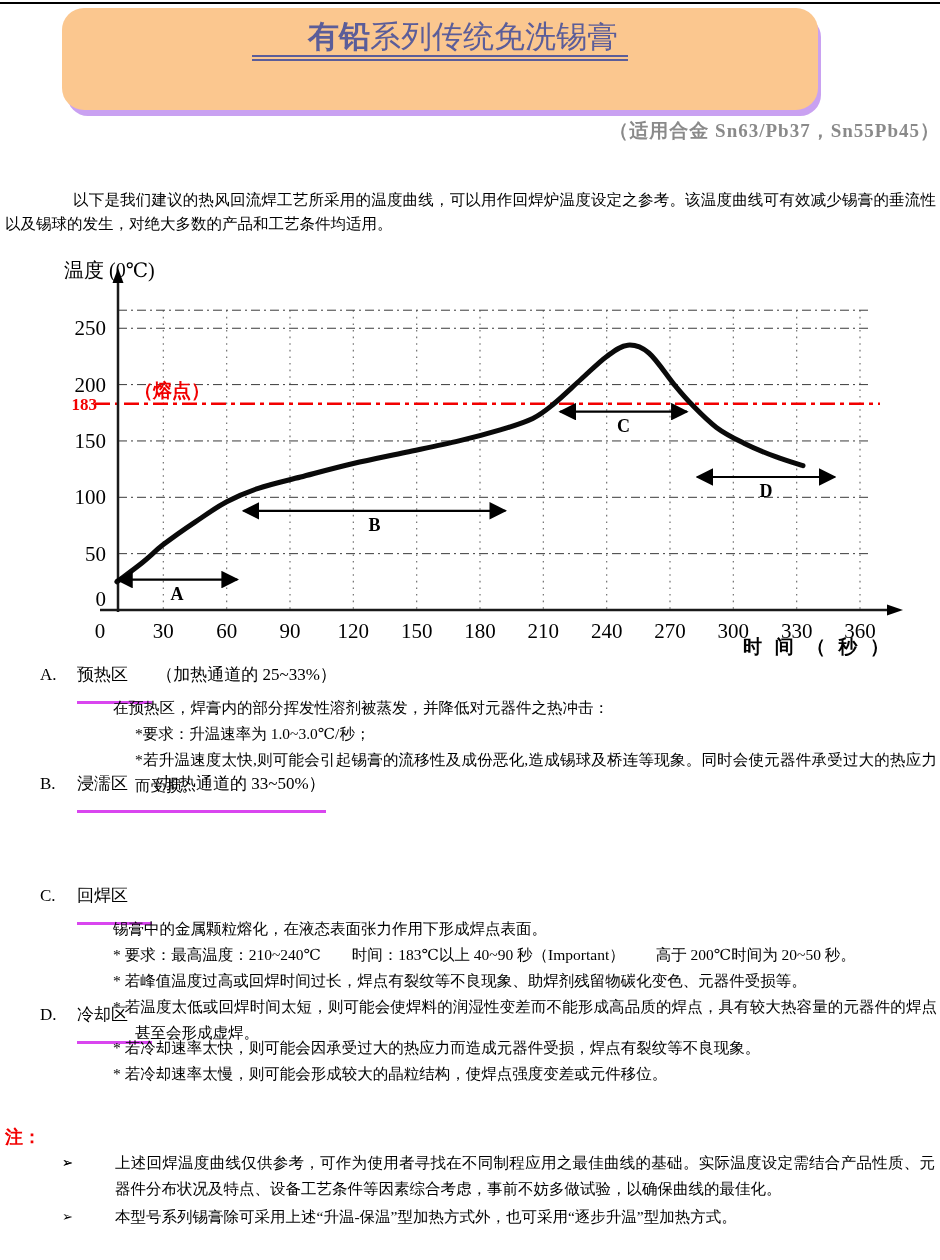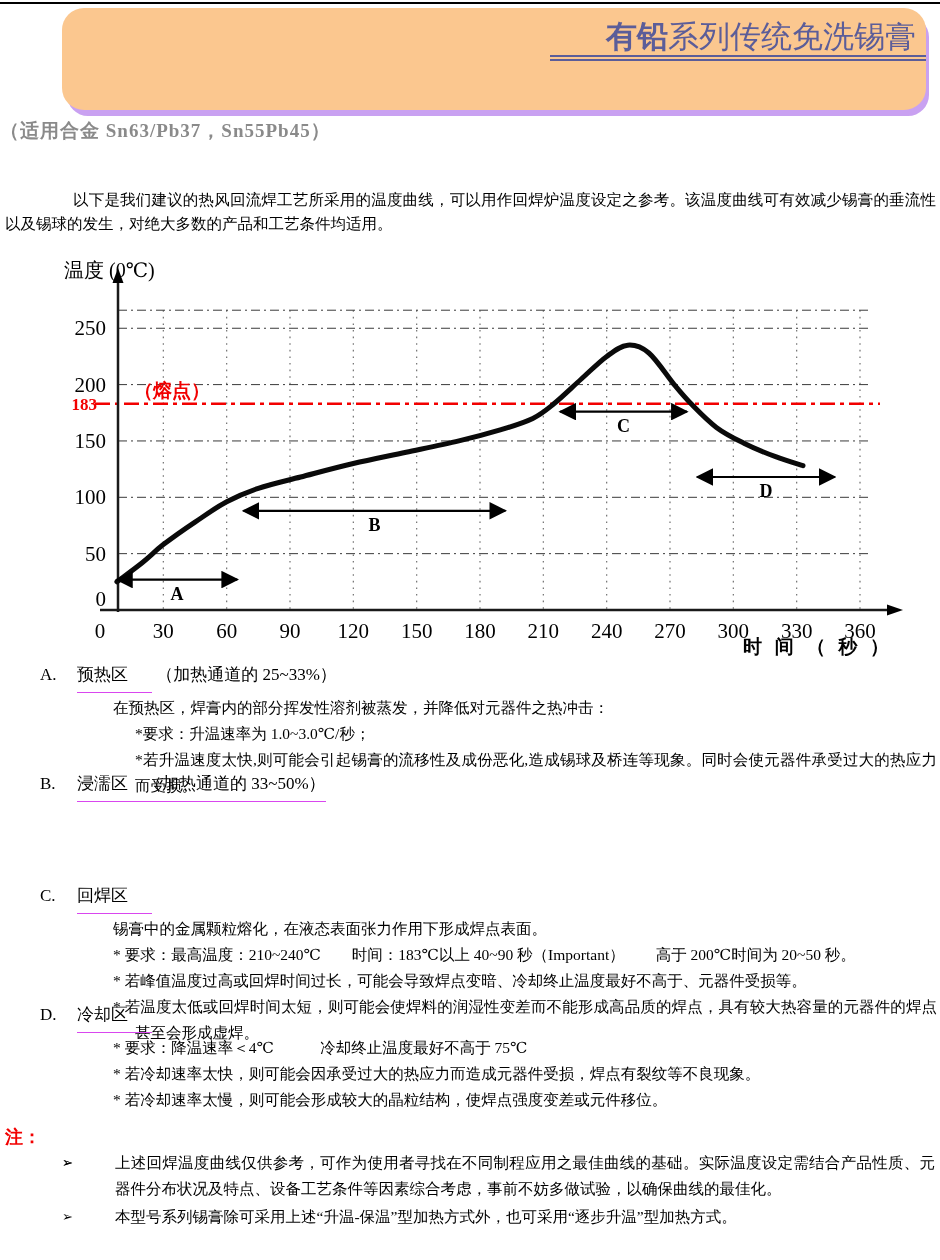--- a/index.html
+++ b/index.html
@@ -1,40 +1,40 @@
 <!DOCTYPE html>
 <html><head>
 <meta charset="utf-8">
 <style>
   html,body{margin:0;padding:0}
   body{width:940px;height:1260px;position:relative;background:#fff;overflow:hidden;
        font-family:"Liberation Serif","DejaVu Serif",serif;color:#000}
   .topline{position:absolute;left:0;top:2px;width:940px;height:2px;background:#000}
-  .titlebox{position:absolute;left:62px;top:8px;width:864px;height:102px;background:#fbc78f;
-            border-radius:22px;box-shadow:4px 7px 0 -1px #c9a1f1;text-align:right;color:#5b5d99}
+  .titlebox{position:absolute;left:62px;top:8px;width:756px;height:102px;background:#fbc78f;
+            border-radius:22px;box-shadow:4px 7px 0 -1px #c9a1f1;text-align:center;color:#5b5d99}
   .t1{margin-top:8px;font-size:31px;line-height:42px}
   .t1 b{font-weight:bold}
   .t1u{border-bottom:6px double #5b5d99;padding:0 10px 1px 56px}
   .t2{font-size:30px;line-height:46px}
-  .subtitle{position:absolute;top:118px;left:0;width:940px;text-align:left;
+  .subtitle{position:absolute;top:118px;left:0;width:940px;text-align:right;
             font-size:19px;font-weight:bold;color:#8a8a8a;letter-spacing:1px}
   .intro{position:absolute;top:188px;left:5px;width:931px;margin:0;font-size:15.5px;
          line-height:24px;text-indent:68px;text-align:justify}
   #chart-svg{position:absolute;left:0;top:250px}
   .tick{font-size:21px;fill:#000}
   .axis-title{font-size:20px;fill:#000}
   .axis-title-x{font-size:19px;font-weight:bold;letter-spacing:4px;fill:#000}
   .zone-label{font-size:18px;font-weight:bold;fill:#000}
   .melt-anno{font-size:19px;font-weight:bold;fill:#f20000}
   .melt-num{font-size:17px;font-weight:bold;fill:#f20000}
   .section{position:absolute;left:40px;width:897px;font-size:15.5px}
   .sec-preheat{top:663px}.sec-soak{top:772px}.sec-reflow{top:884px}.sec-cooling{top:1003px}
   .sec-head{font-size:17px}
   .sec-label{display:inline-block;width:37px}
-  .u{border-bottom:1px solid #d946ef;padding-bottom:8px}
+  .u{border-bottom:3px solid #d946ef;padding-bottom:17px}
   .pad-r{padding-right:24px}
   .sec-body{margin-top:9px}
   .sec-line{line-height:26px;padding-left:95px;text-indent:-22px;text-align:justify}
   .sec-line.ind2{text-indent:0}
   .notes{position:absolute;left:5px;top:1126px;width:930px}
   .notes-label{color:#f20000;font-weight:bold;font-size:18px;line-height:22px}
   .note-item{position:relative;padding-left:110px;font-size:15.5px;line-height:26px;
              margin-top:2px;text-align:justify}
   .note-marker{position:absolute;left:57px;top:0;font-size:13px;color:#000}
 </style>
@@ -124,28 +124,27 @@
       </div>
     </div>
     <div class="section sec-soak">
       <div class="sec-head"><span class="sec-label">B.</span><span class="u">浸濡区　（加热通道的 33~50%）</span></div>
     </div>
     <div class="section sec-reflow">
       <div class="sec-head"><span class="sec-label">C.</span><span class="u pad-r">回焊区</span></div>
       <div class="sec-body">
         <div class="sec-line">锡膏中的金属颗粒熔化，在液态表面张力作用下形成焊点表面。</div>
         <div class="sec-line">* 要求：最高温度：210~240℃　　时间：183℃以上 40~90 秒（Important）　　高于 200℃时间为 20~50 秒。</div>
-        <div class="sec-line">* 若峰值温度过高或回焊时间过长，可能会导致焊点变暗、冷却终止温度最好不高于、元器件受损等。</div>
+        <div class="sec-line">* 若峰值温度过高或回焊时间过长，焊点有裂纹等不良现象、助焊剂残留物碳化变色、元器件受损等。</div>
         <div class="sec-line">* 若温度太低或回焊时间太短，则可能会使焊料的润湿性变差而不能形成高品质的焊点，具有较大热容量的元器件的焊点甚至会形成虚焊。</div>
       </div>
     </div>
     <div class="section sec-cooling">
       <div class="sec-head"><span class="sec-label">D.</span><span class="u pad-r">冷却区</span></div>
       <div class="sec-body">
-        <div class="sec-line">* 要求：降温速率＜4℃　　　冷却终止温度最好不高于 75℃</div>
         <div class="sec-line">* 若冷却速率太快，则可能会因承受过大的热应力而造成元器件受损，焊点有裂纹等不良现象。</div>
         <div class="sec-line">* 若冷却速率太慢，则可能会形成较大的晶粒结构，使焊点强度变差或元件移位。</div>
       </div>
     </div>
   </div>
 
 <div class="notes">
   <div class="notes-label">注：</div>
   <div id="note-items">
       <div class="note-item"><span class="note-marker">➢</span></div>

